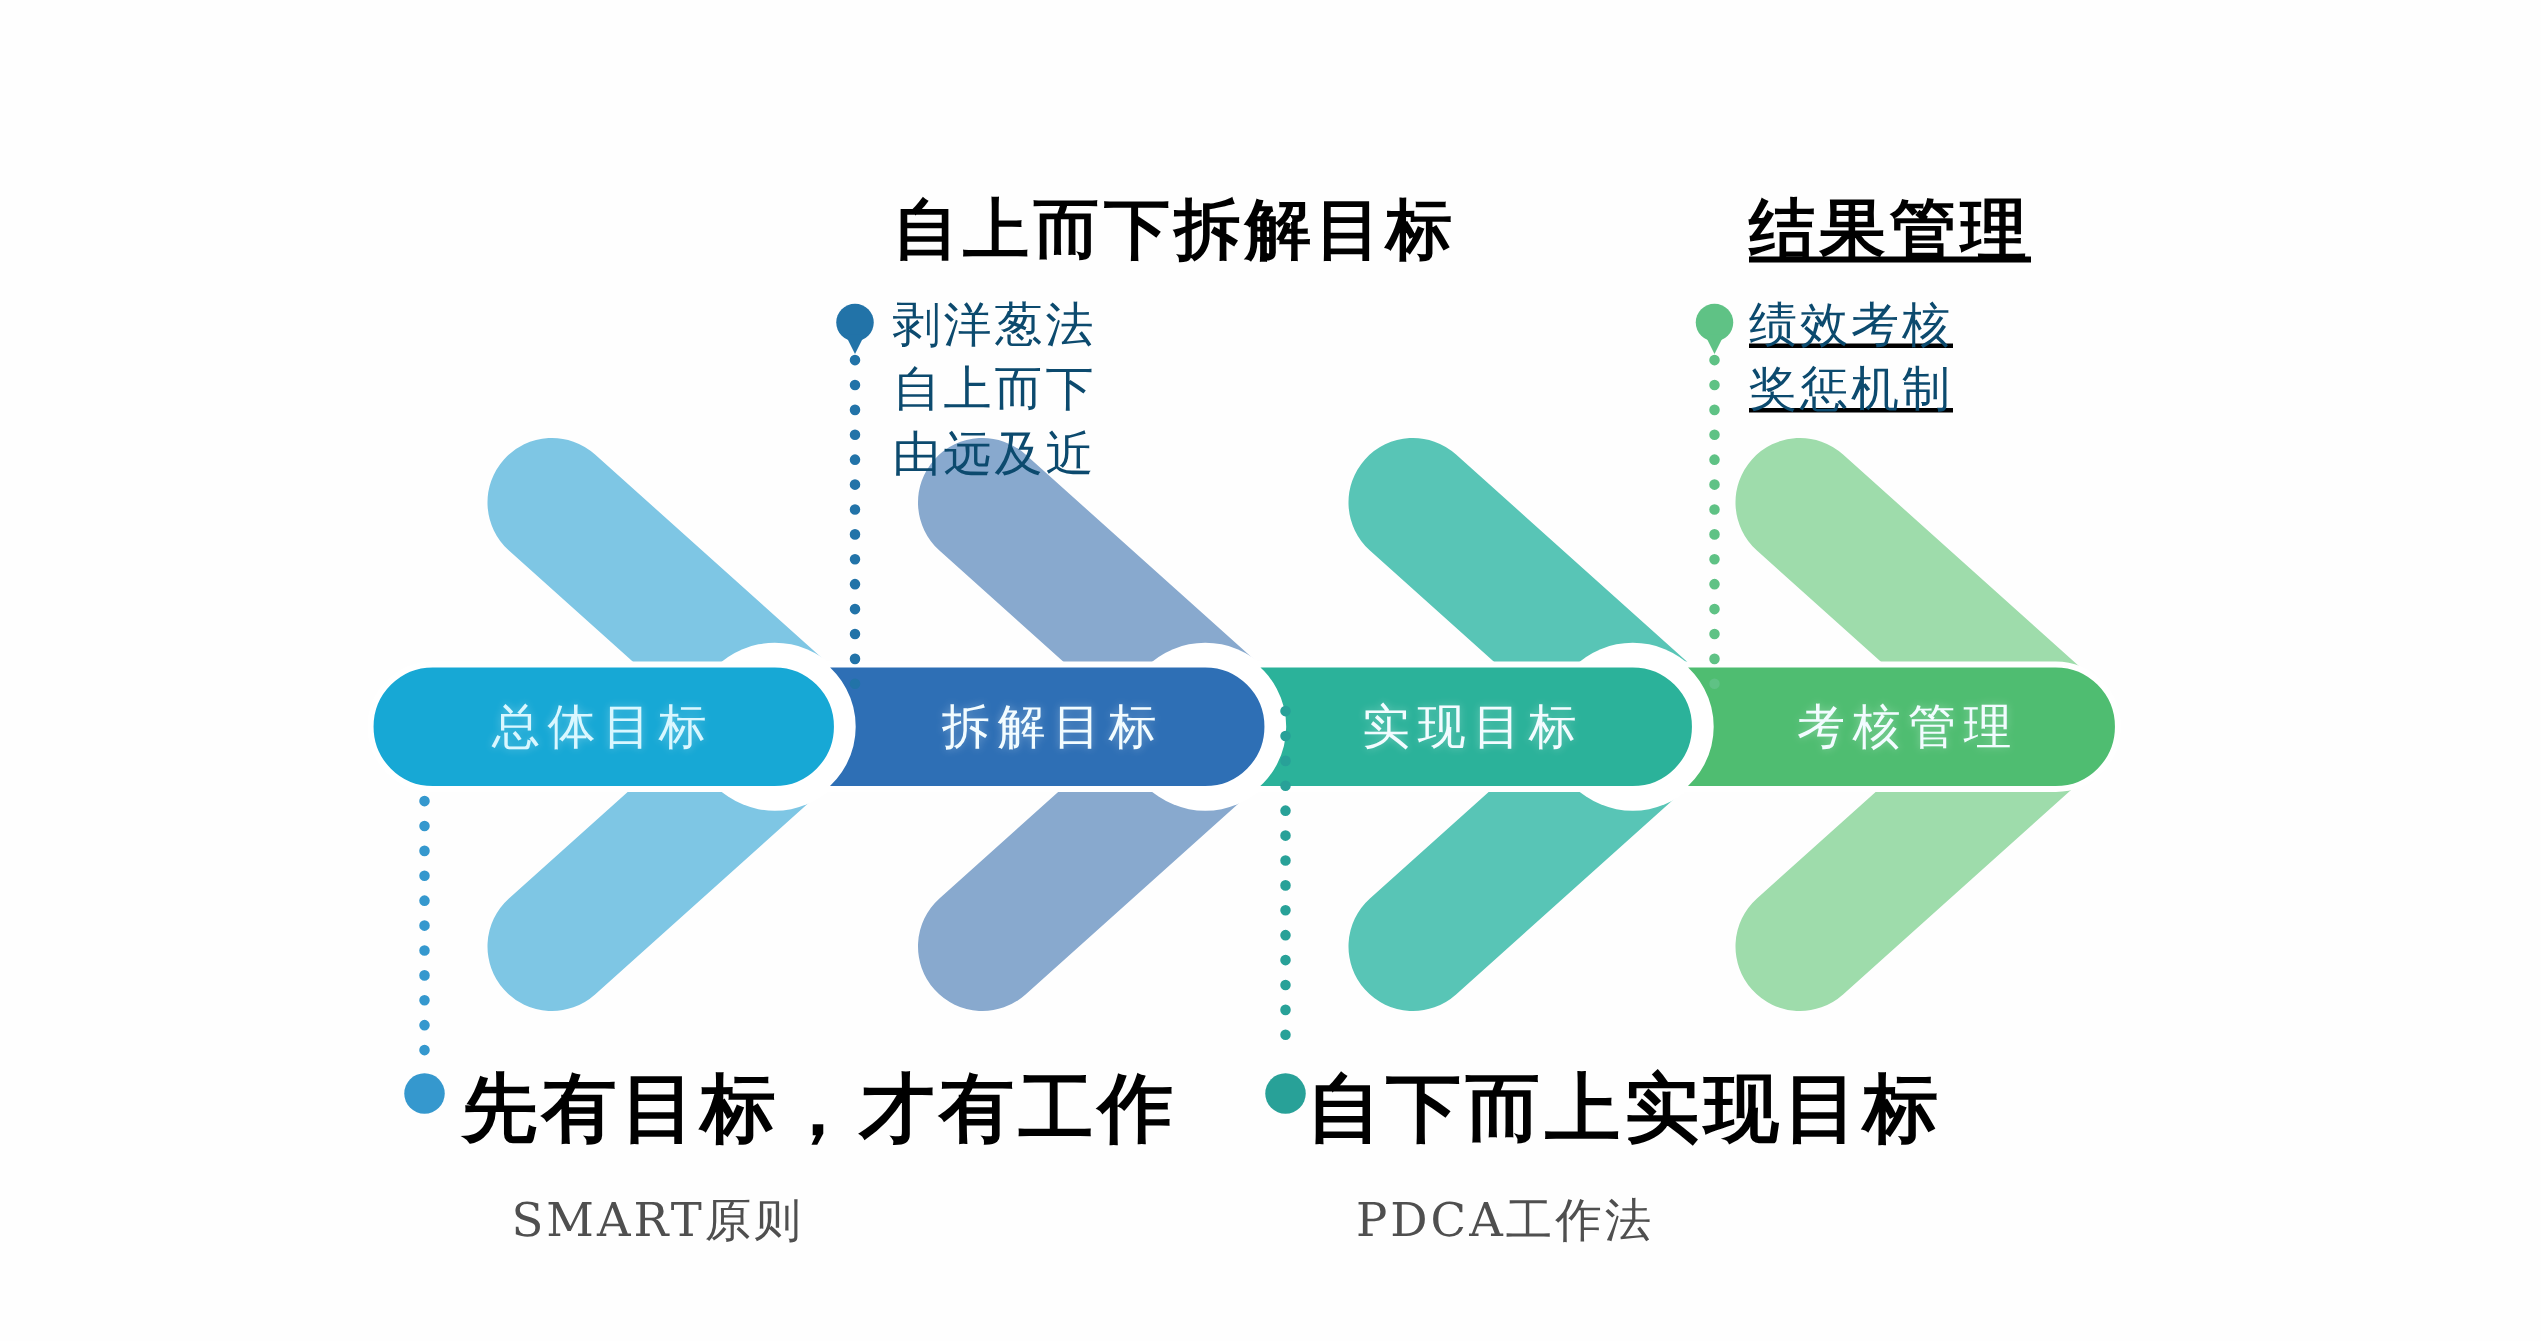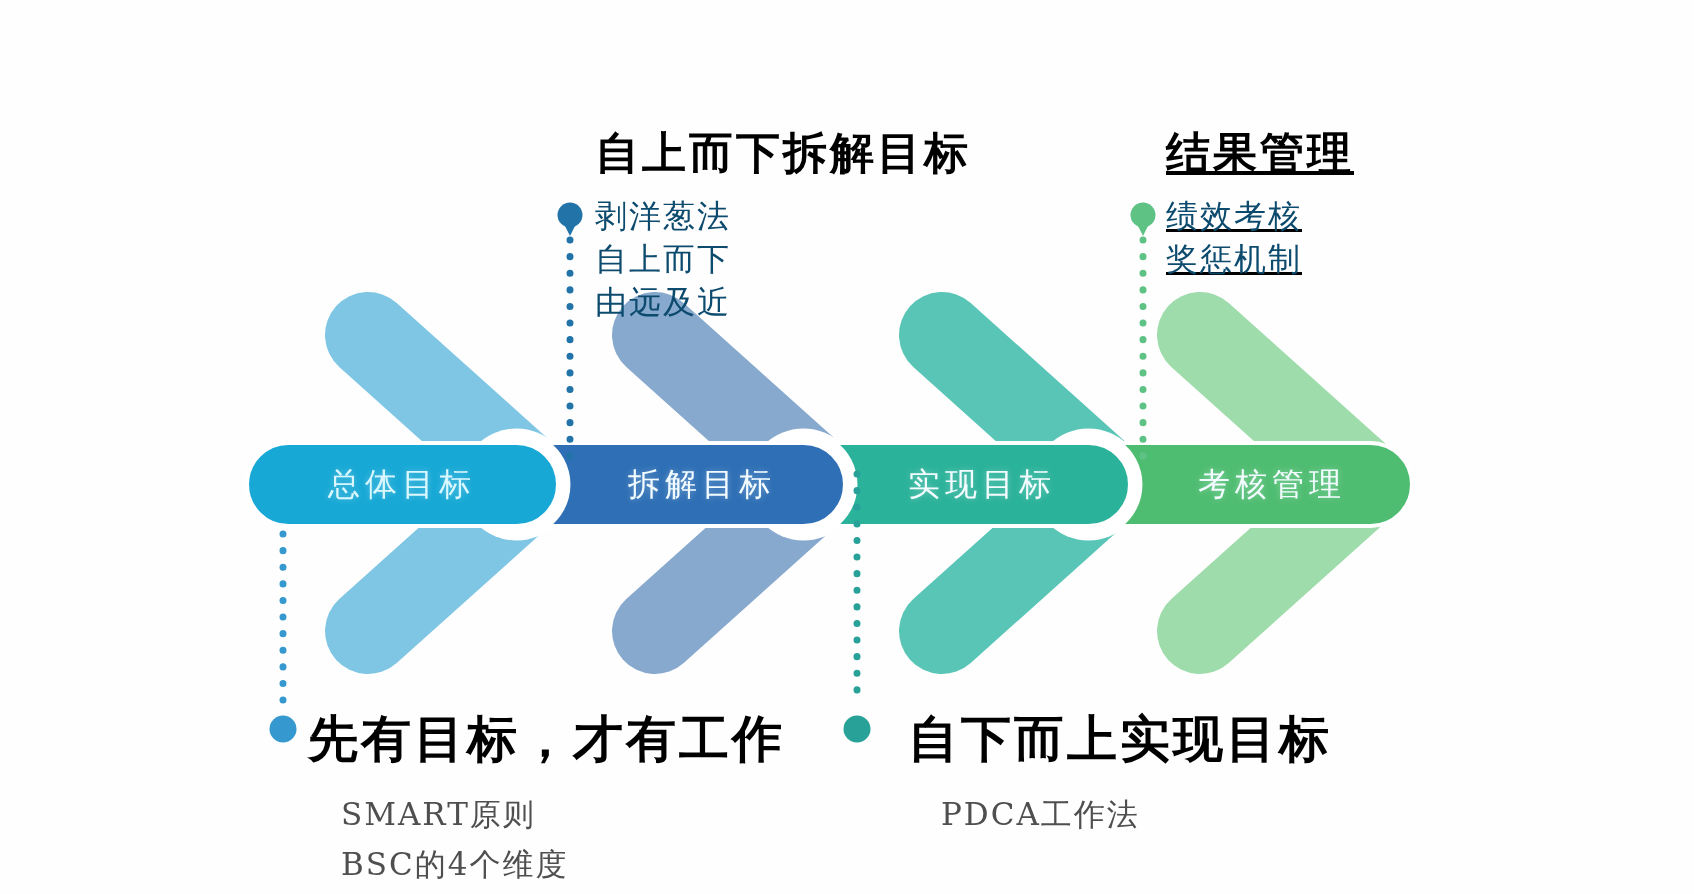--- a/index.html
+++ b/index.html
@@ -107,24 +107,23 @@
     <div class="items">
       <div class="item">绩效考核</div>
       <div class="item">奖惩机制</div>
     </div>
   </div>
 
   <div class="annotation bottom" style="left:308px; top:706px;">
     <div class="title">先有目标，才有工作</div>
     <div class="items">
       <div class="item">SMART原则</div>
-      <div class="item">BSC的4个维度</div>
     </div>
   </div>
 
-  <div class="annotation bottom" style="left:908px; top:706px;">
+  <div class="annotation bottom" style="left:871px; top:706px;">
     <div class="title">自下而上实现目标</div>
     <div class="items">
       <div class="item">PDCA工作法</div>
     </div>
   </div>
 
 </div>
 
 </body></html>

